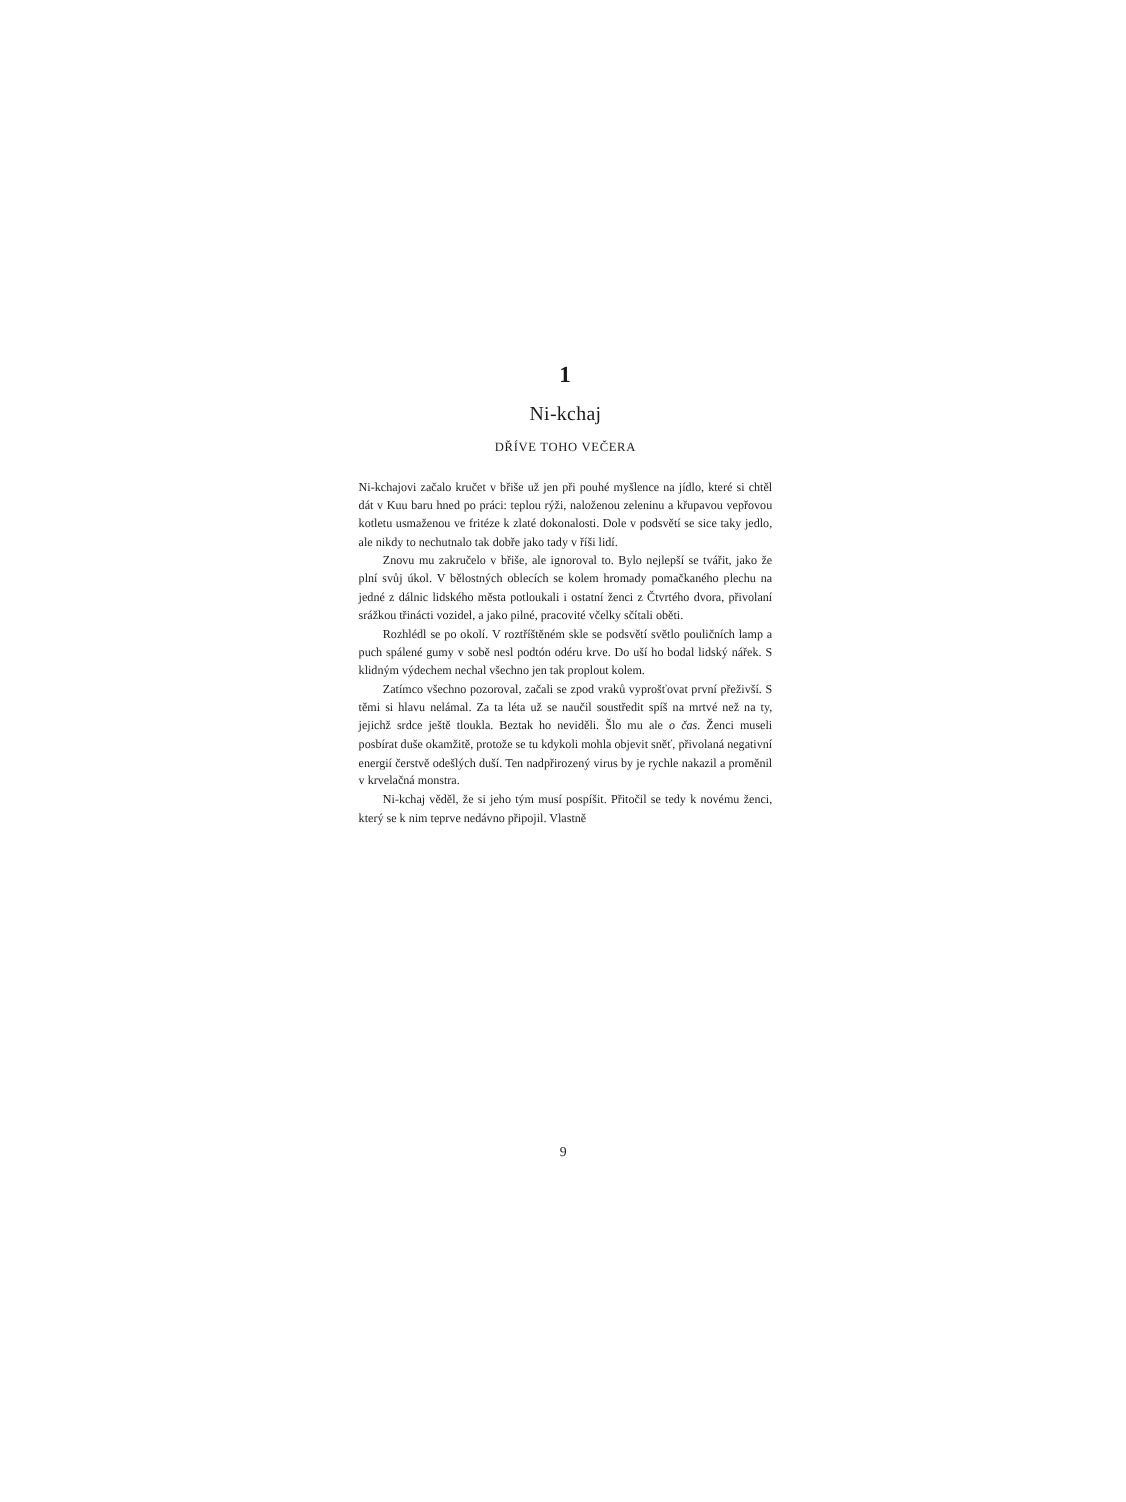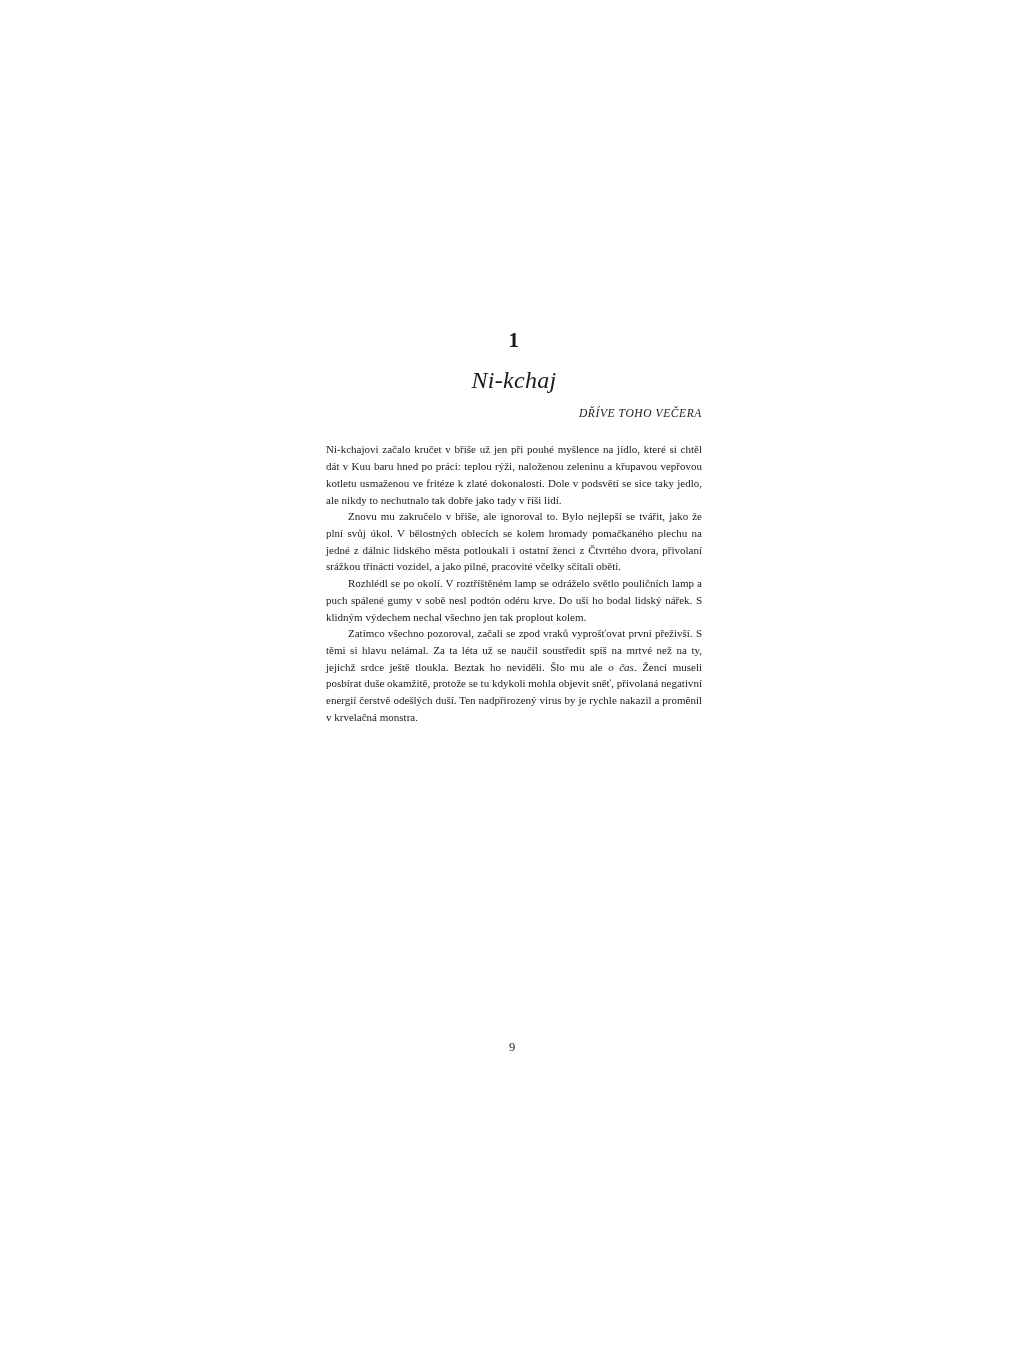--- a/index.html
+++ b/index.html
@@ -25,31 +25,29 @@
   .chapter-number {
     text-align: center;
     font-size: 21px;
     font-weight: bold;
     letter-spacing: 0.5px;
     margin: 0 0 16px 0;
     line-height: 1;
   }
   .chapter-title {
     text-align: center;
-    font-size: 24px;
+    font-size: 18px;
     font-weight: normal;
     margin: 0 0 14px 0;
     line-height: 1.1;
     letter-spacing: 0.3px;
-    font-style: italic;
   }
   .chapter-subtitle {
-    text-align: right;
+    text-align: center;
     font-size: 11.5px;
-    font-style: italic;
     letter-spacing: 0.6px;
     margin: 0 0 22px 0;
     color: #1a1a1a;
   }
   p.body-par {
     margin: 0;
     font-size: 11px;
     line-height: 1.52;
     text-align: justify;
     text-justify: inter-word;
@@ -75,20 +73,21 @@
 
 <div class="page">
 
   <div class="text-block">
     <div class="chapter-number">1</div>
     <div class="chapter-title">Ni-kchaj</div>
     <div class="chapter-subtitle">DŘÍVE TOHO VEČERA</div>
     <div id="paragraphs">
         <p class="body-par">Ni-kchajovi začalo kručet v břiše už jen při pouhé myšlence na jídlo, které si chtěl dát v Kuu baru hned po práci: teplou rýži, naloženou zeleninu a křupavou vepřovou kotletu usmaženou ve fritéze k zlaté dokonalosti. Dole v podsvětí se sice taky jed­lo, ale nikdy to nechutnalo tak dobře jako tady v říši lidí.</p>
         <p class="body-par indent">Znovu mu zakručelo v břiše, ale ignoroval to. Bylo nejlepší se tvářit, jako že plní svůj úkol. V bělostných oblecích se ko­lem hromady pomačkaného plechu na jedné z dálnic lidského města potloukali i ostatní ženci z Čtvrtého dvora, přivolaní srážkou třinácti vozidel, a jako pilné, pracovité včelky sčítali oběti.</p>
-        <p class="body-par indent">Rozhlédl se po okolí. V roztříštěném lamp se odráželo světlo pouličních lamp a puch spálené gumy v sobě nesl podtón odé­ru krve. Do uší ho bodal lidský nářek. S klidným výdechem nechal všechno jen tak proplout kolem.</p>
+        <p class="body-par indent">Rozhlédl se po okolí. V roztříštěném skle se podsvětí světlo pouličních lamp a puch spálené gumy v sobě nesl podtón odé­ru krve. Do uší ho bodal lidský nářek. S klidným výdechem nechal všechno jen tak proplout kolem.</p>
         <p class="body-par indent">Zatímco všechno pozoroval, začali se zpod vraků vyprošťo­vat první přeživší. S těmi si hlavu nelámal. Za ta léta už se naučil soustředit spíš na mrtvé než na ty, jejichž srdce ještě tloukla. Beztak ho neviděli. Šlo mu ale <em>o čas</em>. Ženci museli posbírat duše okamžitě, protože se tu kdykoli mohla objevit sněť, přivolaná negativní energií čerstvě odešlých duší. Ten nadpřirozený virus by je rychle nakazil a proměnil v krvelačná monstra.</p>
+        <p class="body-par indent">Ni-kchaj věděl, že si jeho tým musí pospíšit. Přitočil se tedy k novému ženci, který se k nim teprve nedávno připojil. Vlastně</p>
       </div>
   </div>
 
   <div class="page-number">9</div>
 
 </div>
 
 </body></html>

